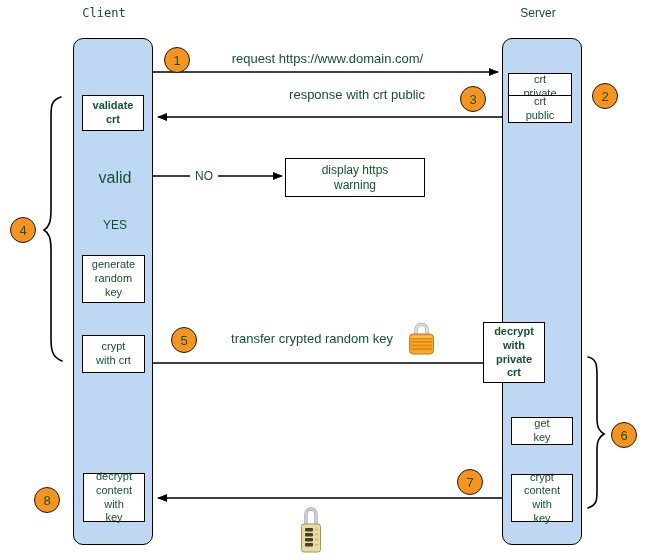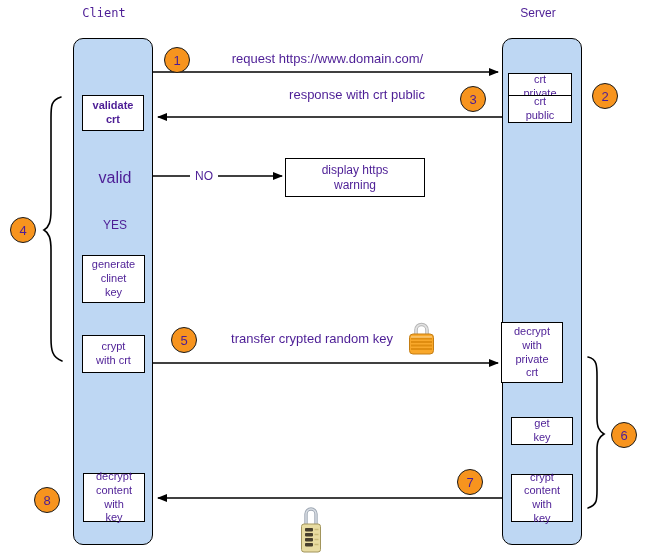--- a/index.html
+++ b/index.html
@@ -1,18 +1,18 @@
 <!DOCTYPE html>
 <html style="--lifeline-fill: #bed7f3; --node-fill: #ffffff; --step-fill: #f7941e;"><head>
 <meta charset="utf-8">
 <style>
   html,body{margin:0;padding:0;background:#ffffff;}
   #canvas{
     position:relative;width:648px;height:560px;background:#fff;overflow:hidden;
-    font-family:"Liberation Sans",sans-serif;color:#4c1d95;
+    font-family:"Liberation Sans",sans-serif;color:#14532d;
   }
   .abs{position:absolute;}
   svg.overlay{position:absolute;left:0;top:0;pointer-events:none;}
   
   .actor-label{width:80px;text-align:center;font-size:12px;z-index:5;}
   .mono{font-family:"DejaVu Sans Mono","Liberation Mono",monospace;}
   
   .lifeline{
     width:78px;height:505px;top:38px;
     background:var(--lifeline-fill,#bed7f3);
@@ -81,29 +81,29 @@
 
     <path d="M61,97 C51,100 51,106 51,118 L51,210 C51,222 49,227 44,230 C49,233 51,238 51,250 L51,338 C51,350 52,357 62,361" fill="none" stroke="#000" stroke-width="1.6" stroke-linecap="round"></path>
 
     <path d="M588,357 C597,359 597,366 597,376 L597,418 C597,427 599,431 604,434 C599,437 597,441 597,450 L597,490 C597,500 597,505 588,508" fill="none" stroke="#000" stroke-width="1.6" stroke-linecap="round"></path>
   </svg>
 
   <div class="abs node" style="left:82px;top:95px;width:62px;height:36px;font-weight:bold;">validate crt</div>
   <div class="abs decision-label" style="left:88px;top:169px;">valid</div>
   <div class="abs branch-label" style="left:190px;top:169px;width:28px;background:#fff;">NO</div>
   <div class="abs branch-label" style="left:98px;top:218px;width:34px;background:var(--lifeline-fill,#bed7f3);">YES</div>
-  <div class="abs node" style="left:82px;top:255px;width:63px;height:48px;">generate clinet key</div>
+  <div class="abs node" style="left:82px;top:255px;width:63px;height:48px;">generate random key</div>
   <div class="abs node" style="left:82px;top:335px;width:63px;height:38px;">crypt with crt</div>
   <div class="abs node" style="left:83px;top:473px;width:62px;height:49px;">decrypt content with key</div>
 
   <div class="abs node" style="left:285px;top:158px;width:140px;height:39px;font-size:12px;">display https warning</div>
 
   <div class="abs node" style="left:508px;top:73px;width:64px;height:23px;">crt private</div>
   <div class="abs node" style="left:508px;top:95px;width:64px;height:23px;">crt public</div>
-  <div class="abs node" style="left:501px;top:322px;width:62px;height:61px;">decrypt with private crt</div>
+  <div class="abs node" style="left:483px;top:322px;width:62px;height:61px;font-weight:bold;">decrypt with private crt</div>
   <div class="abs node" style="left:511px;top:417px;width:62px;height:26px;">get key</div>
   <div class="abs node" style="left:511px;top:474px;width:62px;height:48px;">crypt content with key</div>
 
   <div class="abs msg" style="left:153px;top:51px;width:349px;">request https://www.domain.com/</div>
   <div class="abs msg" style="left:232px;top:87px;width:250px;">response with crt public</div>
   <div class="abs msg" style="left:192px;top:331px;width:240px;">transfer crypted random key</div>
 
   <div class="abs step" style="left:164px;top:47px;">1</div>
   <div class="abs step" style="left:592px;top:83px;">2</div>
   <div class="abs step" style="left:460px;top:86px;">3</div>

